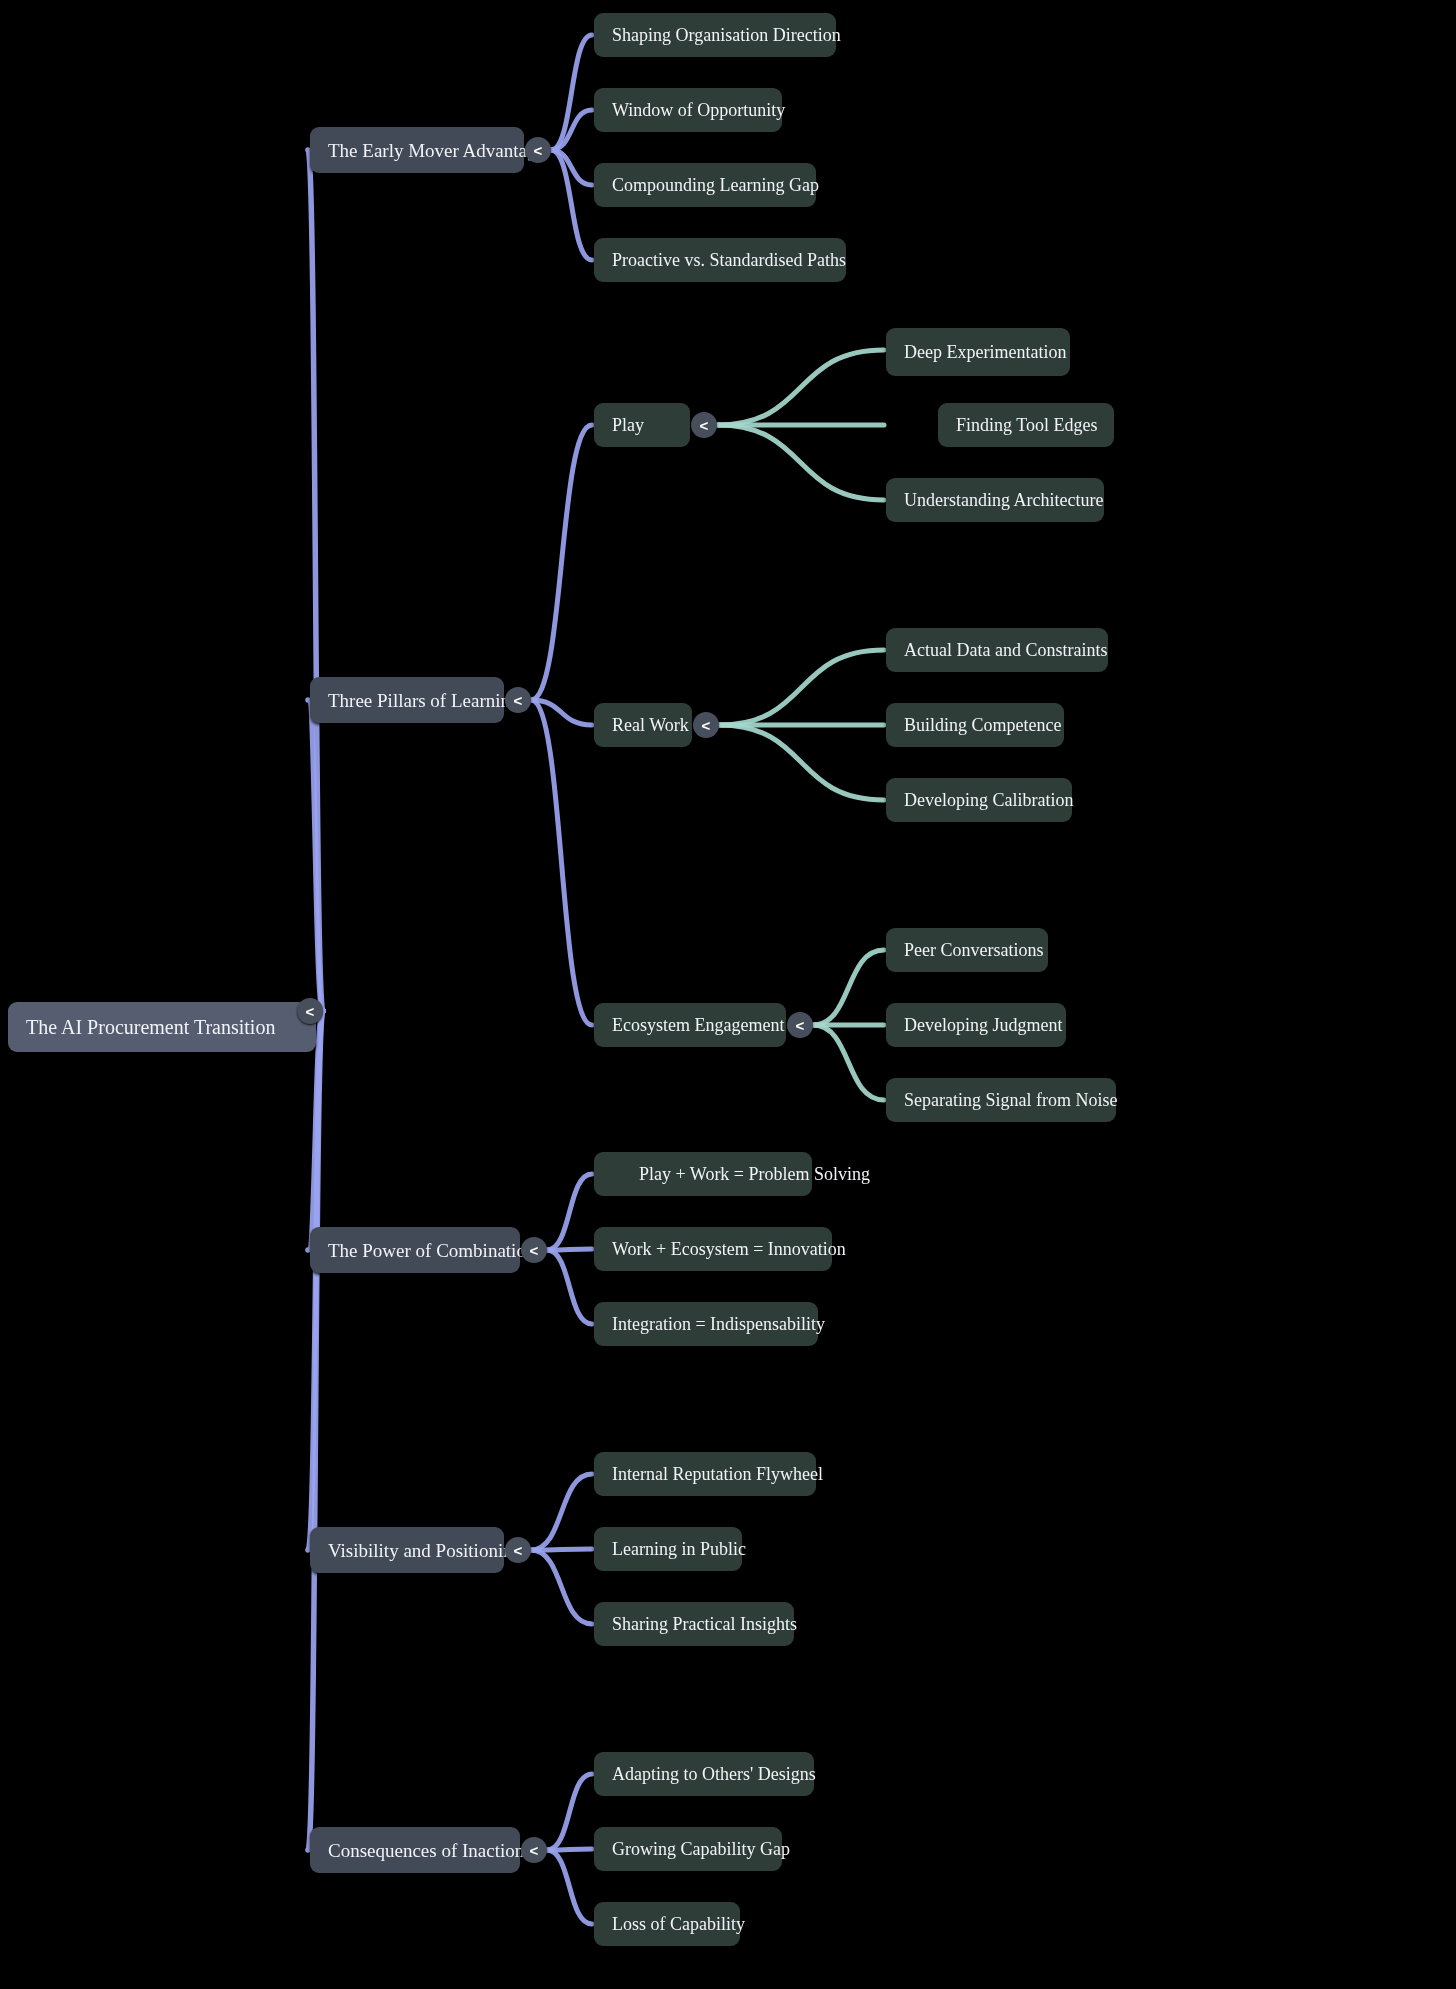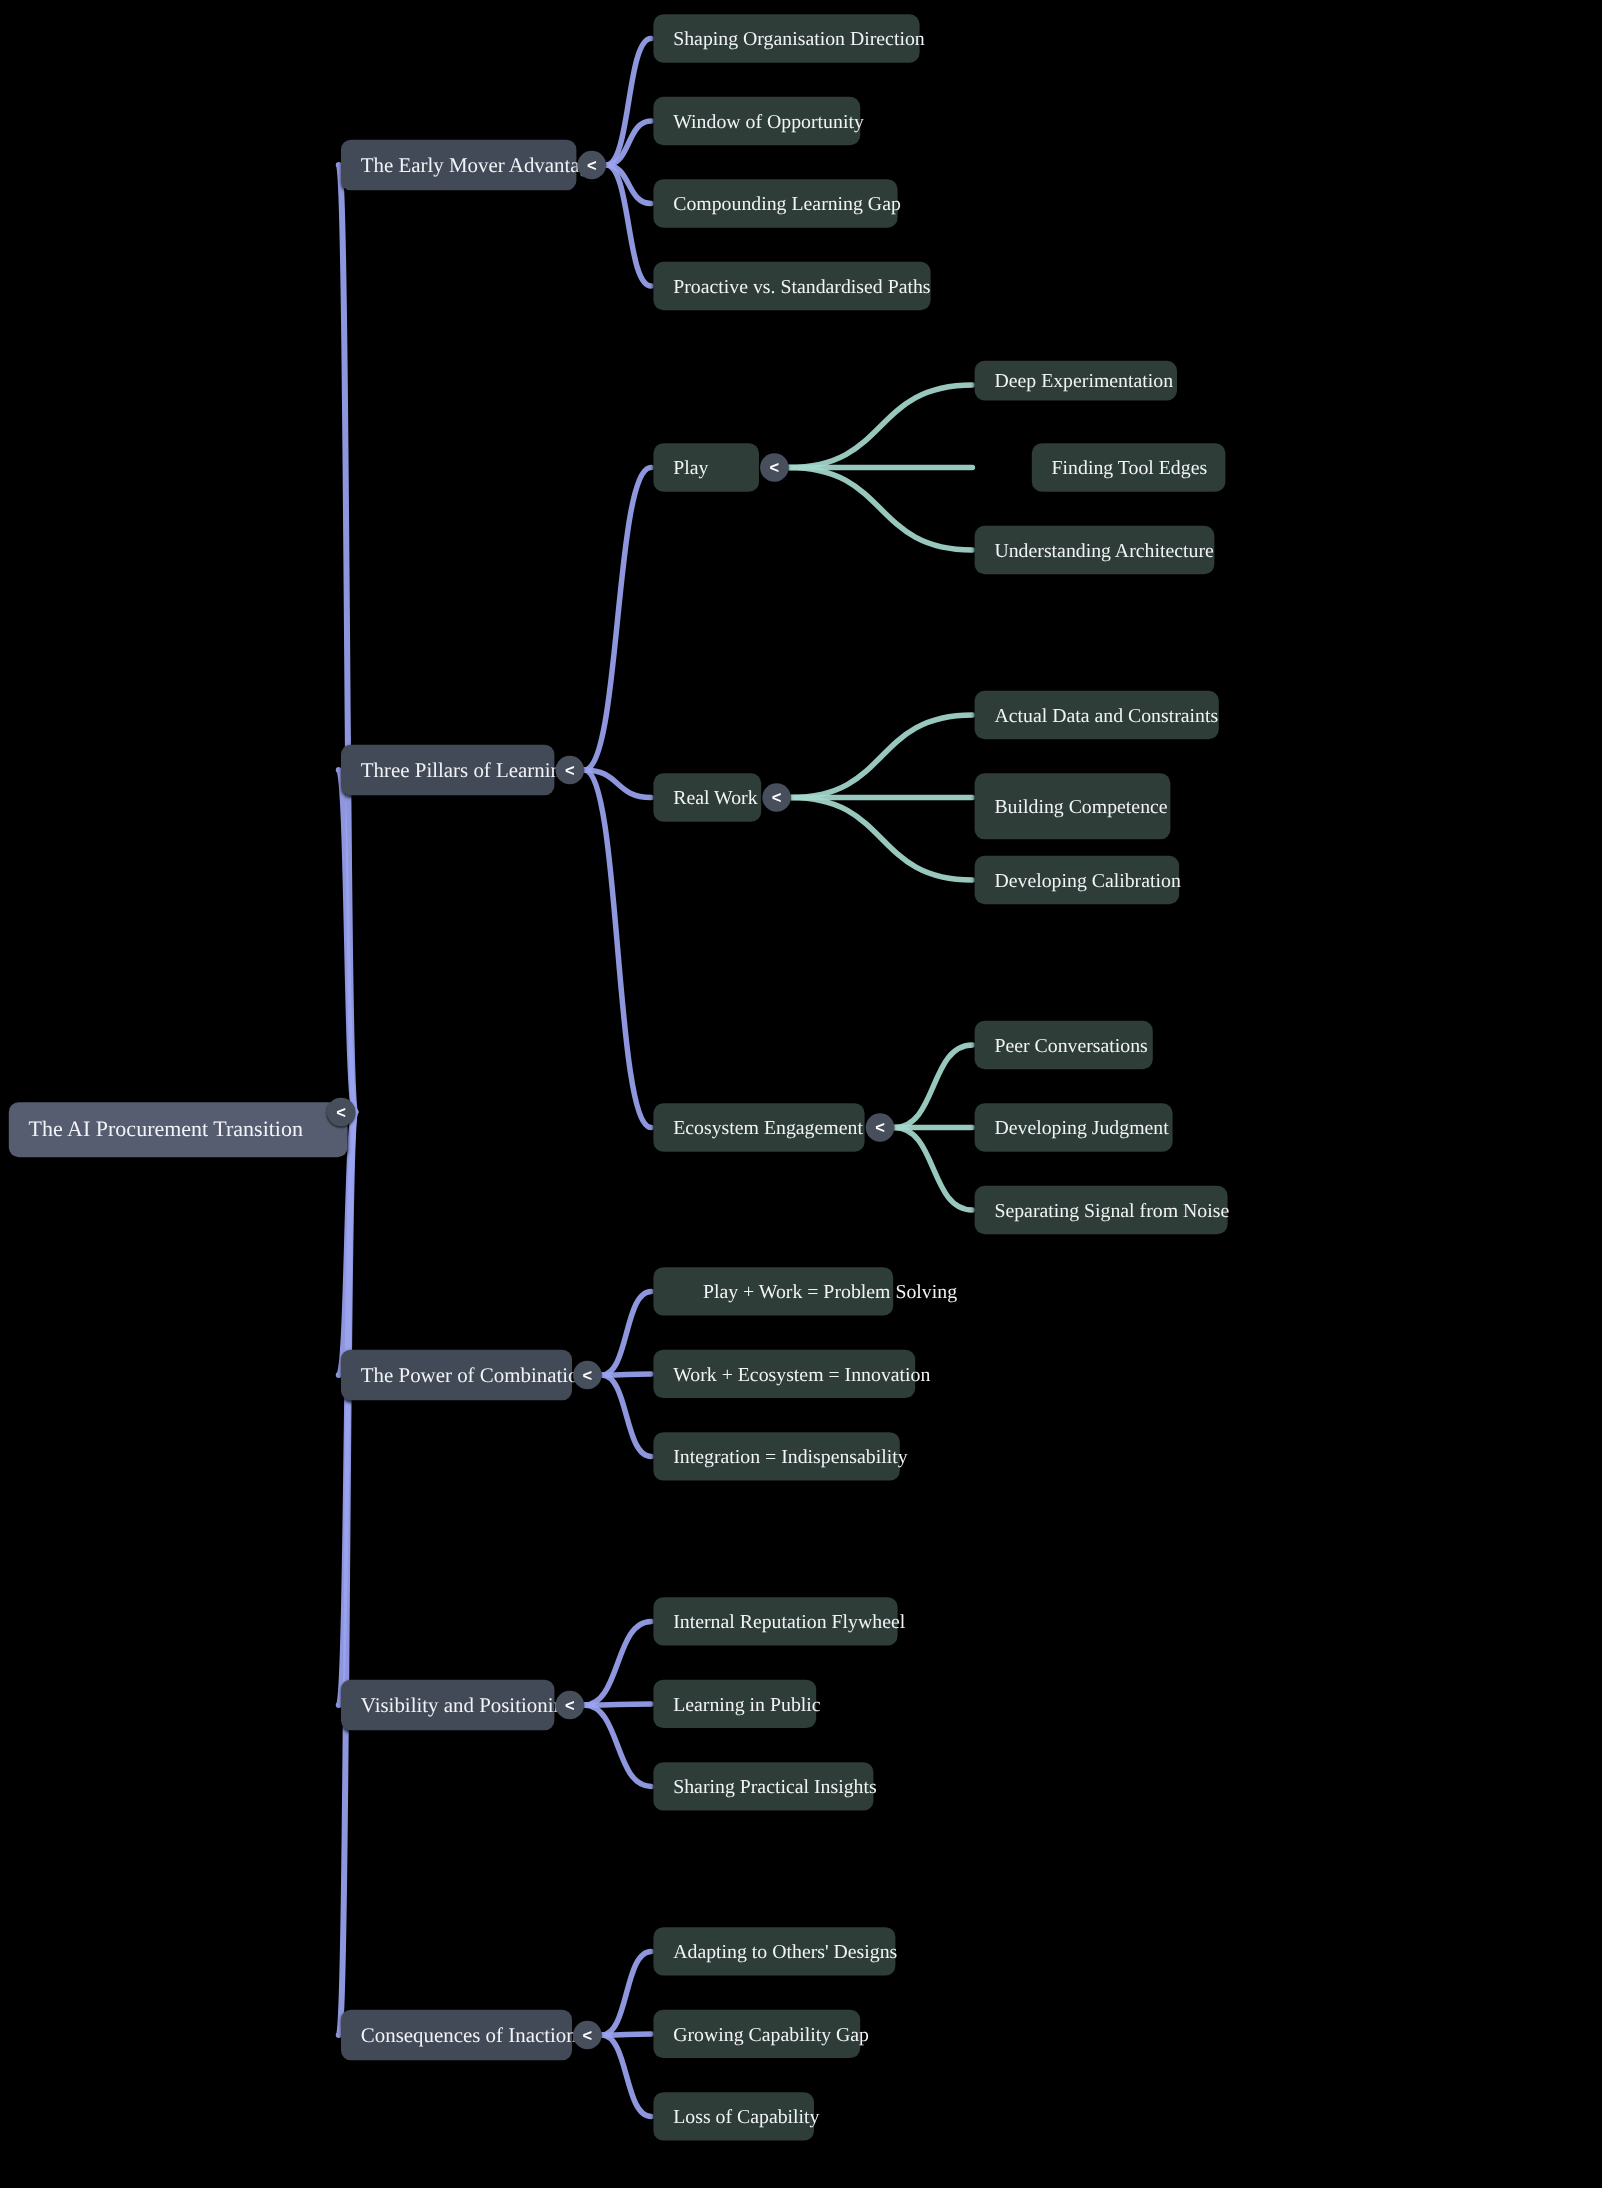--- a/index.html
+++ b/index.html
@@ -84,37 +84,37 @@
       <span class="lbl">Proactive vs. Standardised Paths</span>
     </div>
     <div class="node branch" style="left: 310px; top: 677px; width: 194px; height: 46px;">
       <span class="lbl">Three Pillars of Learning</span>
     </div>
     <div class="badge" style="left: 505px; top: 687px;">&lt;</div>
     <div class="node sub" style="left: 594px; top: 403px; width: 96px; height: 44px;">
       <span class="lbl">Play</span>
     </div>
     <div class="badge" style="left: 691px; top: 412px;">&lt;</div>
-    <div class="node leaf" style="left: 886px; top: 328px; width: 184px; height: 36px;">
+    <div class="node leaf" style="left: 886px; top: 328px; width: 184px; height: 48px;">
       <span class="lbl">Deep Experimentation</span>
     </div>
     <div class="node leaf" style="left: 938px; top: 403px; width: 176px; height: 44px;">
       <span class="lbl">Finding Tool Edges</span>
     </div>
     <div class="node leaf" style="left: 886px; top: 478px; width: 218px; height: 44px;">
       <span class="lbl">Understanding Architecture</span>
     </div>
     <div class="node sub" style="left: 594px; top: 703px; width: 98px; height: 44px;">
       <span class="lbl">Real Work</span>
     </div>
     <div class="badge" style="left: 693px; top: 712px;">&lt;</div>
     <div class="node leaf" style="left: 886px; top: 628px; width: 222px; height: 44px;">
       <span class="lbl">Actual Data and Constraints</span>
     </div>
-    <div class="node leaf" style="left: 886px; top: 703px; width: 178px; height: 60px;">
+    <div class="node leaf" style="left: 886px; top: 703px; width: 178px; height: 44px;">
       <span class="lbl">Building Competence</span>
     </div>
     <div class="node leaf" style="left: 886px; top: 778px; width: 186px; height: 44px;">
       <span class="lbl">Developing Calibration</span>
     </div>
     <div class="node sub" style="left: 594px; top: 1003px; width: 192px; height: 44px;">
       <span class="lbl">Ecosystem Engagement</span>
     </div>
     <div class="badge" style="left: 787px; top: 1012px;">&lt;</div>
     <div class="node leaf" style="left: 886px; top: 928px; width: 162px; height: 44px;">

